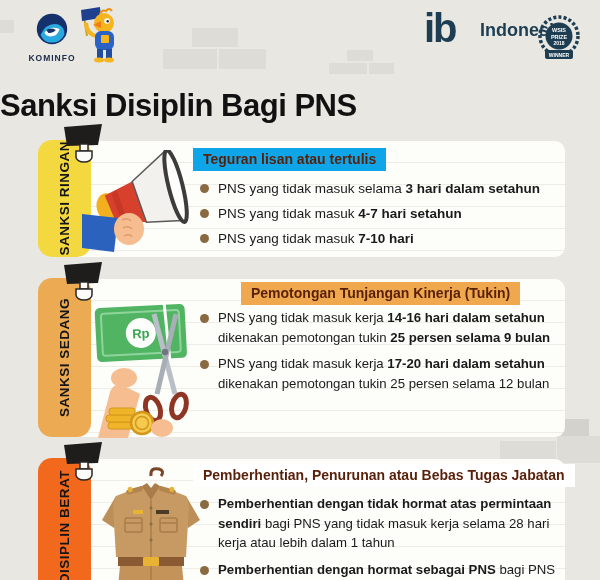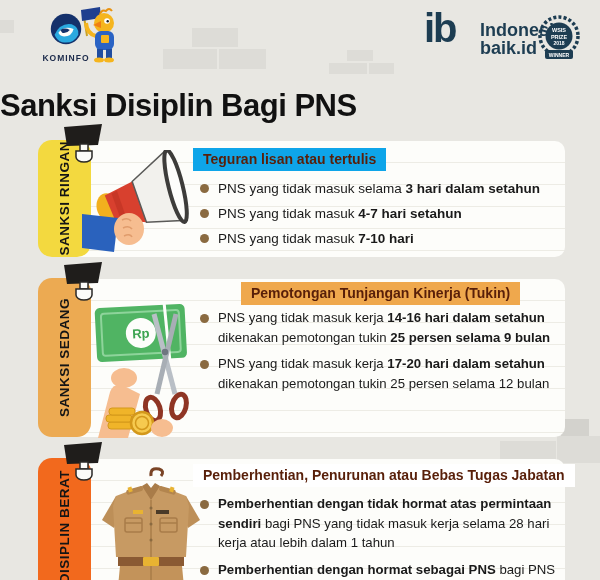--- a/index.html
+++ b/index.html
@@ -2,21 +2,21 @@
 <html><head>
 <meta charset="utf-8">
 <style>
   html,body{margin:0;padding:0;}
   .page{position:relative;width:600px;height:580px;overflow:hidden;background:#e8e7e2;
         font-family:"Liberation Sans",sans-serif;color:#1a1a1a;}
   .brick{position:absolute;background:#dddcd7;}
   .brick.dark{background:#d3d2cd;}
 
   
-  .kominfo{position:absolute;left:40px;top:10px;width:52px;text-align:center;}
+  .kominfo{position:absolute;left:26px;top:10px;width:52px;text-align:center;}
   .kominfo-label{font-size:8.5px;font-weight:bold;letter-spacing:1px;color:#1b2a4a;margin-top:1px;}
   .mascot{position:absolute;left:76px;top:6px;}
   .ib-mark{position:absolute;left:424px;top:6px;font-size:40px;font-weight:bold;color:#1d3d52;letter-spacing:-2px;}
   .ib-text{position:absolute;left:480px;top:21px;font-size:18px;font-weight:bold;color:#1d3d52;line-height:18px;}
   .wsis{position:absolute;left:536px;top:15px;}
 
   .title{position:absolute;left:0;right:0;top:88px;text-align:left;
          font-size:31px;font-weight:bold;letter-spacing:-0.5px;color:#111;}
 
   
@@ -77,21 +77,20 @@
       <rect x="21" y="43" width="6" height="9" fill="#1f4da0"></rect>
         <rect x="30" y="43" width="6" height="9" fill="#1f4da0"></rect>
       <ellipse cx="23" cy="54" rx="5" ry="2.5" fill="#f5b51e"></ellipse>
         <ellipse cx="33" cy="54" rx="5" ry="2.5" fill="#f5b51e"></ellipse>
     </svg>
   </div>
 
   <div class="ib-mark">ib</div>
   <div class="ib-text">
     <div>Indonesia</div>
-    <div>baik.id</div>
   </div>
 
   <div class="wsis">
     <svg width="46" height="48" viewBox="0 0 46 48">
       <circle cx="23" cy="21" r="19" fill="none" stroke="#1d3d52" stroke-width="3.5" stroke-dasharray="3 2.2"></circle>
       <circle cx="23" cy="21" r="13.5" fill="#1d3d52"></circle>
       <text x="23" y="17" font-size="5.5" font-weight="bold" fill="#fff" text-anchor="middle">WSIS</text>
       <text x="23" y="23.5" font-size="5.5" font-weight="bold" fill="#fff" text-anchor="middle">PRIZE</text>
       <text x="23" y="29.5" font-size="5" font-weight="bold" fill="#fff" text-anchor="middle">2018</text>
       <rect x="9" y="35" width="28" height="9" rx="2" fill="#1d3d52"></rect>

